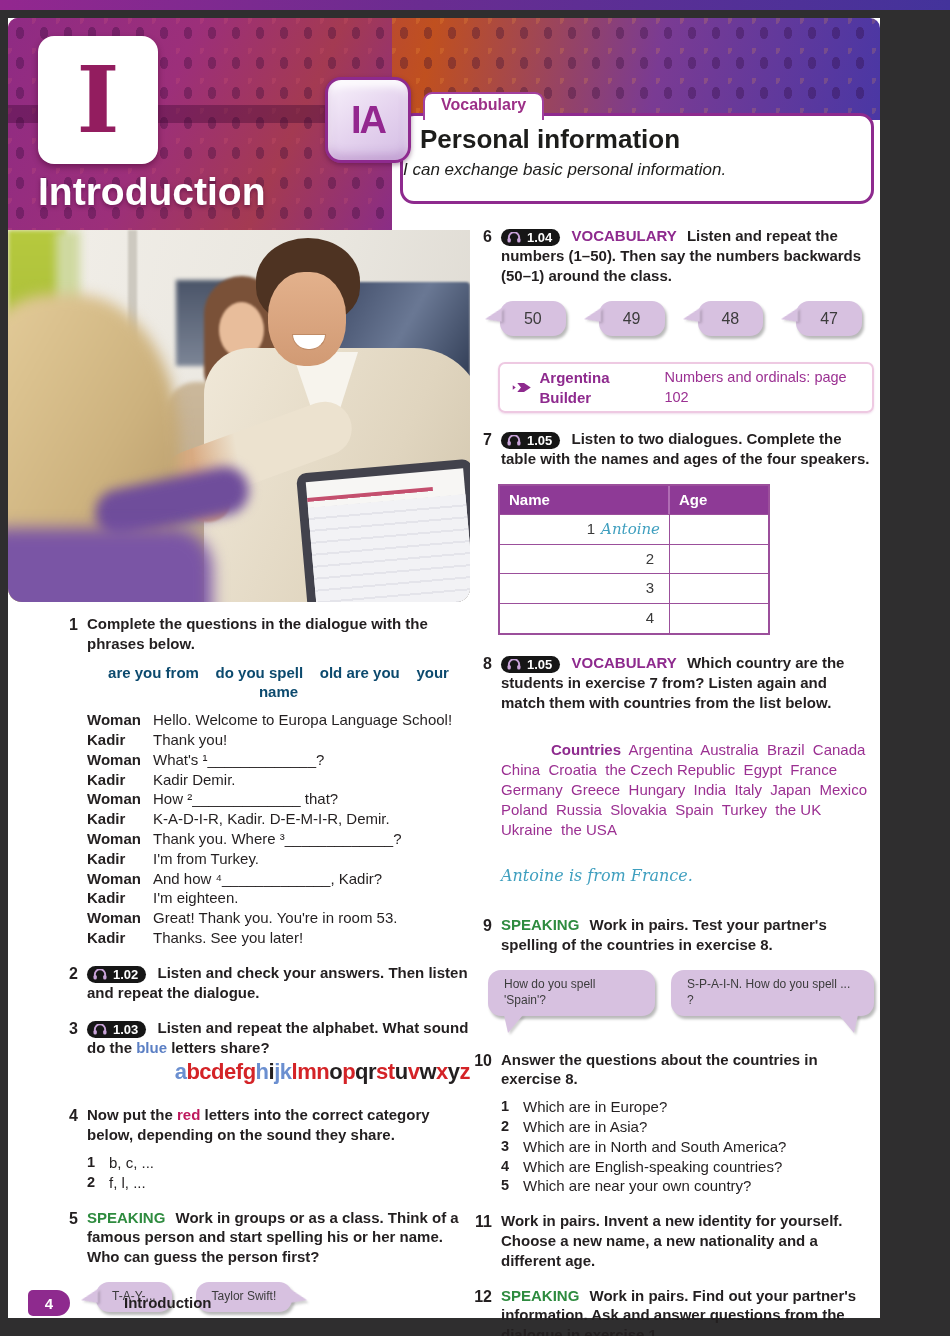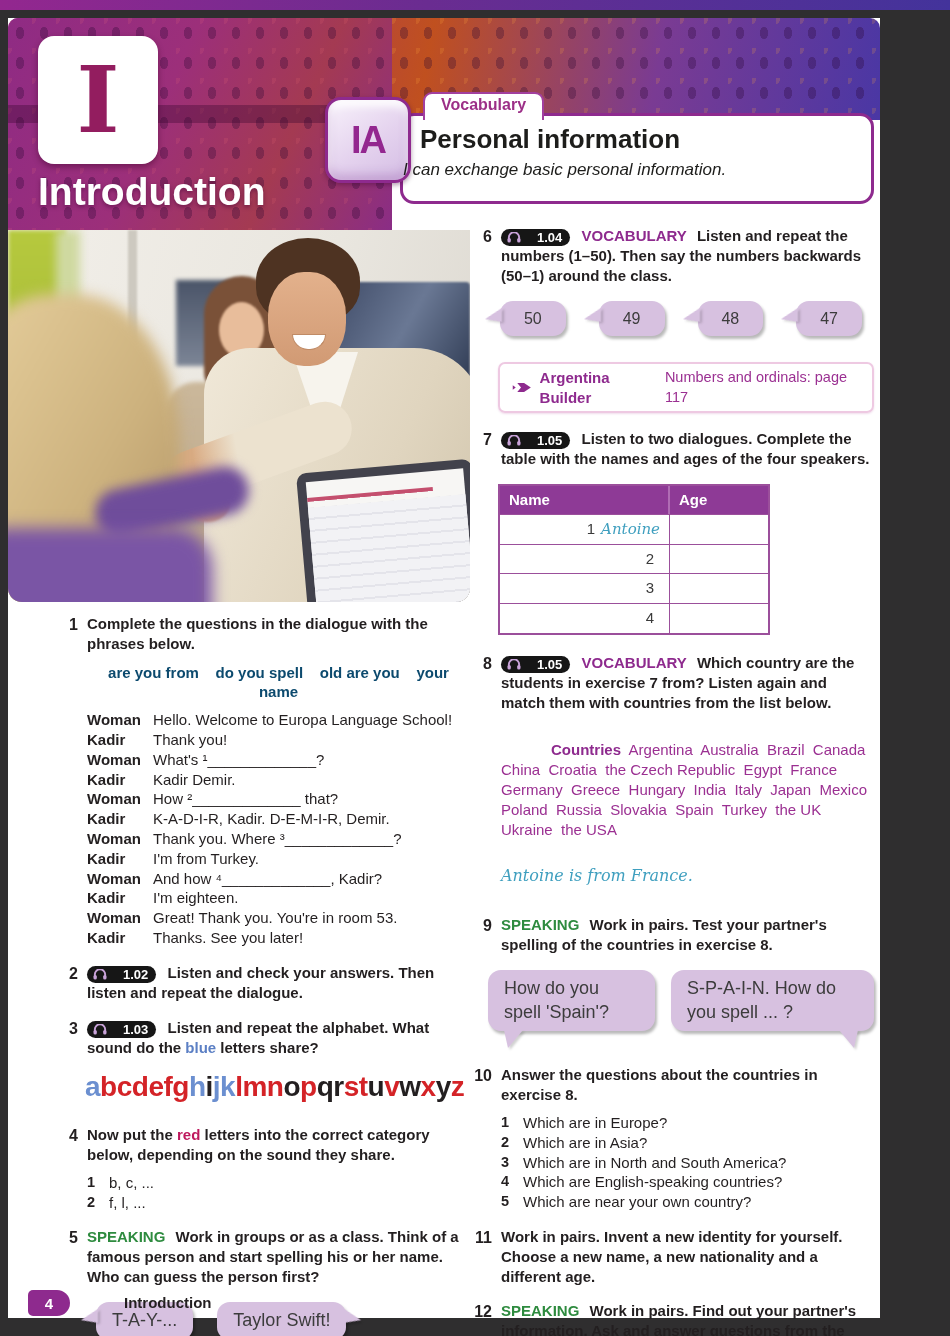--- a/index.html
+++ b/index.html
@@ -23,21 +23,21 @@
       radial-gradient(ellipse 7px 10px at 0 0, rgba(255,120,120,.12) 58%, transparent 62%),
       linear-gradient(115deg,#8f2b84,#9c2f7a 40%,#a43a52 70%,#8a2d86);
     border-bottom:3px solid #7a1540;}
   .banner-band{position:absolute;left:0;top:87px;width:384px;height:18px;background:rgba(55,5,45,.35);}
   .unit-tile{position:absolute;left:30px;top:18px;width:120px;height:128px;background:#fff;
              border-radius:16px;display:flex;align-items:center;justify-content:center;
              box-shadow:0 3px 6px rgba(60,0,40,.45);}
   .unit-tile span{font-family:"DejaVu Serif",serif;font-weight:bold;font-size:92px;color:#931d5f;line-height:1;}
   .unit-title{position:absolute;left:30px;top:152px;width:350px;color:#fff;font-weight:bold;
               font-size:39px;letter-spacing:0;text-shadow:0 2px 4px rgba(60,0,50,.5);}
-  .lesson-badge{position:absolute;left:317px;top:79px;width:80px;height:80px;border-radius:16px;
+  .lesson-badge{position:absolute;left:317px;top:59px;width:80px;height:80px;border-radius:16px;
                 border:3px solid #8e2a8e;background:linear-gradient(145deg,#f8f2fb,#e4d2ee 55%,#d4bde4);
                 box-shadow:inset 0 -6px 10px rgba(130,60,150,.25), inset 0 6px 8px #fff, 0 2px 5px rgba(60,0,50,.4);
                 display:flex;align-items:center;justify-content:center;}
   .lesson-badge span{font-size:38px;font-weight:bold;color:#93278f;letter-spacing:-2px;}
   .lesson-panel{position:absolute;left:392px;top:95px;width:468px;height:85px;background:#fff;
                 border:3px solid #8e2a8e;border-radius:14px;}
   .lesson-tab{position:absolute;left:415px;top:74px;height:24px;background:#fff;border:2px solid #a23f9e;
               border-bottom:none;border-radius:9px 9px 0 0;padding:2px 16px 0 16px;z-index:2;}
   .lesson-tab span{color:#9c2f87;font-weight:bold;font-size:16px;}
   .lesson-title{position:absolute;left:412px;top:106px;font-size:26px;font-weight:bold;color:#1d1d1b;z-index:3;}
@@ -83,42 +83,42 @@
 
   
   .col{position:absolute;font-size:15px;line-height:1.32;}
   .col-left{left:48px;top:596px;width:414px;}
   .col-right{left:462px;top:208px;width:404px;}
   .ex{display:flex;gap:9px;margin-bottom:15px;}
   .ex-num{flex:0 0 22px;text-align:right;font-weight:bold;font-size:16px;}
   .ex-body{flex:1;font-weight:bold;}
   .tag-purple{color:#8e2a8e;margin-right:6px;}
   .tag-green{color:#2e8b3f;margin-right:6px;}
-  .audio{display:inline-flex;align-items:center;gap:16px;background:#161616;color:#fff;
+  .audio{display:inline-flex;align-items:center;gap:6px;background:#161616;color:#fff;
          border-radius:9px;padding:2px 8px 2px 6px;font-size:13px;font-weight:bold;
          vertical-align:-2px;margin-right:7px;line-height:1;}
   .blue-word{color:#5b7fc4;}
   .red-word{color:#be185d;}
 
   .phrases{color:#0c4a6e;font-weight:bold;white-space:pre-wrap;margin:9px 0 8px 0;text-align:center;}
   .dialogue{margin-top:4px;}
   .dlg-row{display:flex;font-weight:normal;}
   .dlg-speaker{flex:0 0 66px;font-weight:bold;}
   .dlg-text{flex:1;}
 
-  .alphabet{font-weight:bold;font-size:28px;letter-spacing:-0.5px;margin:12px 0 4px -2px;font-weight:bold;}
+  .alphabet{font-weight:bold;font-size:22px;letter-spacing:-0.5px;margin:0 0 4px -2px;font-weight:bold;text-align:right;}
   .alphabet .red{color:#d42327;} .alphabet .blue{color:#6b8fd0;} .alphabet .dark{color:#231f20;}
 
   .subitems{margin-top:8px;font-weight:normal;}
   .subitem{display:flex;gap:10px;}
   .subitem b{flex:0 0 12px;font-size:14.5px;}
 
   
   .bubble{position:relative;display:inline-block;background:#d7c1e0;border-radius:13px;
-          padding:7px 16px;color:#3c3c3c;font-size:18px;font-weight:normal;
+          padding:7px 16px;color:#3c3c3c;font-size:12px;font-weight:normal;
           box-shadow:2px 3px 3px rgba(0,0,0,.28);}
   .bubble::after{content:"";position:absolute;width:0;height:0;border-style:solid;
                  filter:drop-shadow(2px 2px 1px rgba(0,0,0,.18));}
   .tail-l::after{left:-15px;top:9px;border-width:7px 17px 7px 0;
                  border-color:transparent #d7c1e0 transparent transparent;transform:skewY(-14deg);}
   .tail-r::after{right:-15px;top:9px;border-width:7px 0 7px 17px;
                  border-color:transparent transparent transparent #d7c1e0;transform:skewY(14deg);}
   .tail-bl::after{left:16px;bottom:-17px;border-width:18px 15px 0 4px;
                   border-color:#d7c1e0 transparent transparent transparent;}
   .tail-br::after{right:16px;bottom:-17px;border-width:18px 4px 0 15px;
@@ -367,21 +367,21 @@
           <span class="bubble tail-l">48</span>
           <span class="bubble tail-l">47</span>
         </div>
 
       <div class="vb">
         <svg viewBox="0 0 26 12" width="21" height="11">
             <path d="M1 3 l4 3 -4 3 z" fill="#8e2a8e"></path>
             <path d="M7 0 h9 l9 6 -9 6 h-9 l5 -6 z" fill="#8e2a8e"></path>
           </svg>
         <b>Argentina Builder</b>
-        <span>Numbers and ordinals: page 117</span>
+        <span>Numbers and ordinals: page 102</span>
       </div>
 
       <div class="ex">
         <span class="ex-num">7</span>
         <div class="ex-body">
           <span class="audio">
             <svg viewBox="0 0 20 16" width="14" height="11">
                 <path d="M2.5 14 V8 a7.5 7.5 0 0 1 15 0 v6" fill="none" stroke="#c9a3d9" stroke-width="2.8"></path>
                 <rect x="0.6" y="8.6" width="4.8" height="6.8" rx="2.2" fill="#c9a3d9"></rect>
                 <rect x="14.6" y="8.6" width="4.8" height="6.8" rx="2.2" fill="#c9a3d9"></rect>

